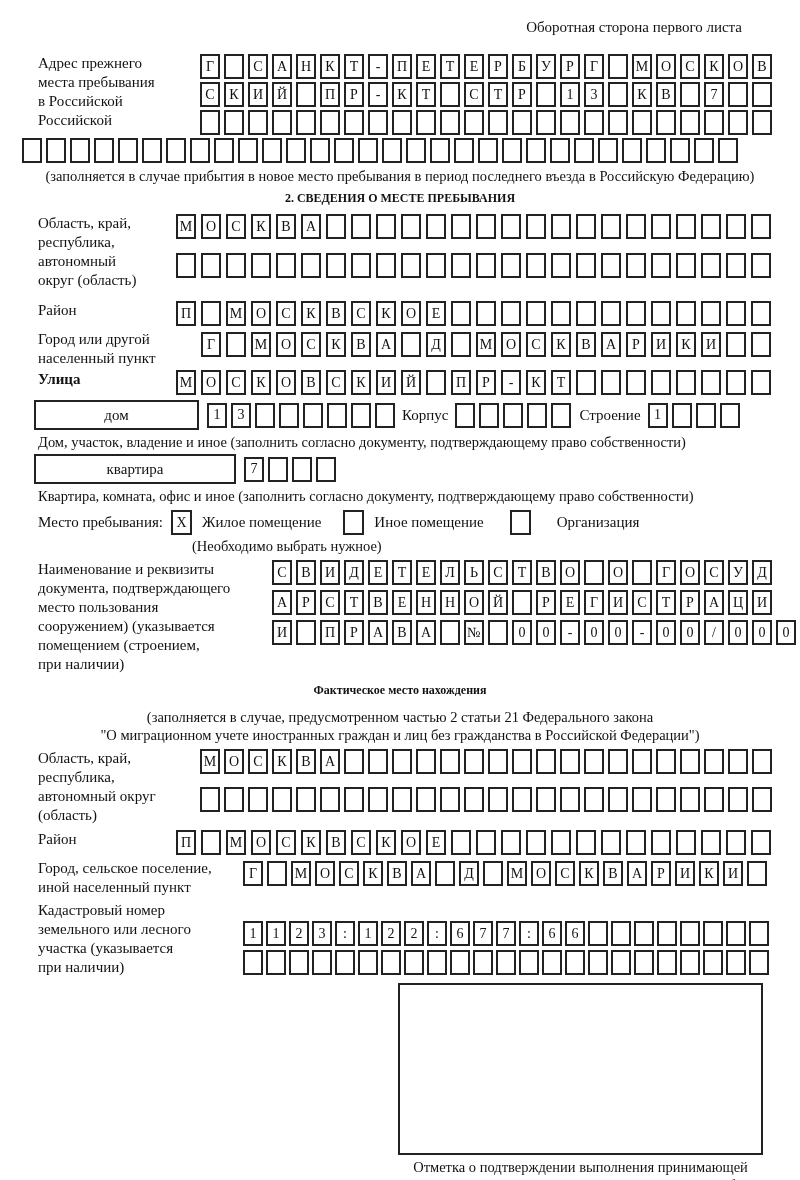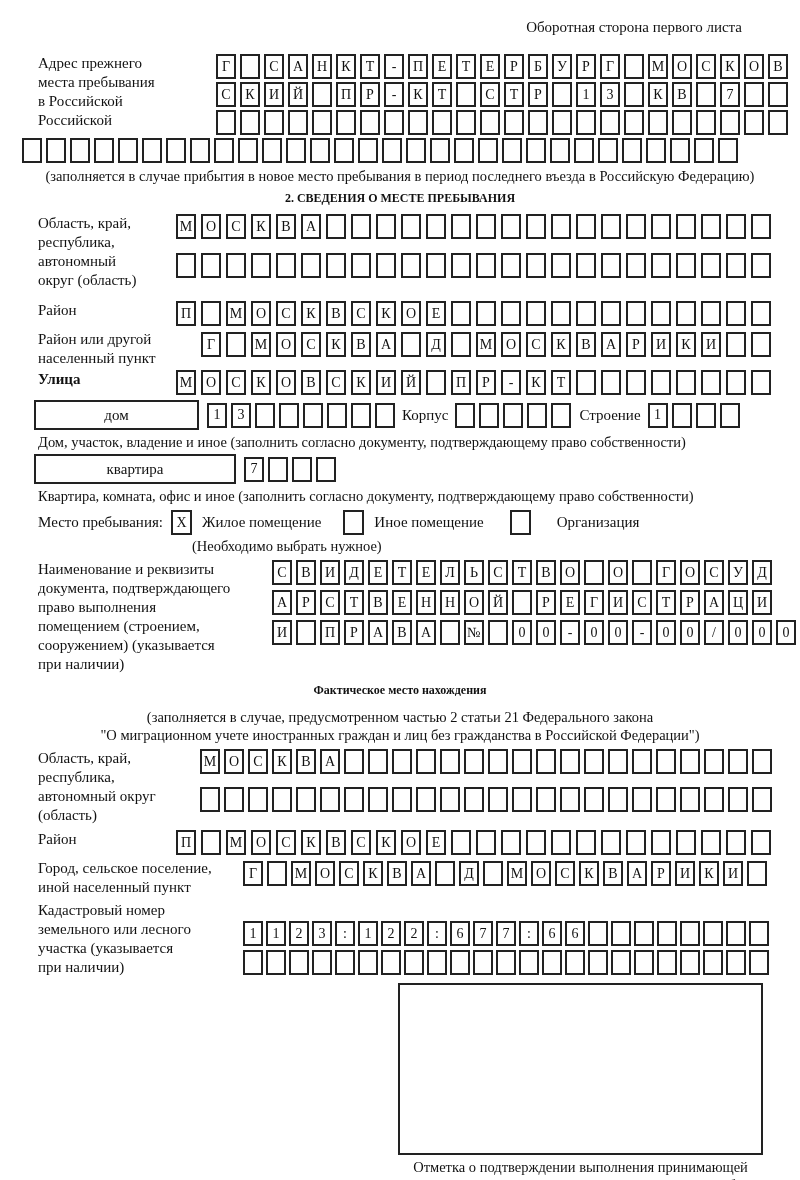--- a/index.html
+++ b/index.html
@@ -32,21 +32,21 @@
   .stampbox{width:365px;height:172px;border:2px solid #222;box-sizing:border-box;margin-left:378px;background:#fff;}
   .stampnote{width:385px;margin-left:368px;text-align:center;font-size:14.5px;line-height:17.5px;margin-top:4px;}
 </style>
 </head>
 <body>
 
 <div class="page">
 
   <div class="corner">Оборотная сторона первого листа</div>
 
-  <div class="flexrow" style="margin-top:18px;gap:16px;">
+  <div class="flexrow" style="margin-top:18px;">
     <div class="lbl w162" style="padding-left:18px;">
         <div>Адрес прежнего</div>
         <div>места пребывания</div>
         <div>в Российской</div>
         <div>Российской</div>
       </div>
     <div class="cellcol">
       <div class="cells g4">
           <span class="c">Г</span>
           <span class="c"></span>
@@ -251,21 +251,21 @@
         <span class="c"></span>
         <span class="c"></span>
         <span class="c"></span>
         <span class="c"></span>
         <span class="c"></span>
       </div>
   </div>
 
   <div class="flexrow" style="margin-top:4px;">
     <div class="lbl w138" style="padding-left:18px;">
-        <div>Район или другой</div>
+        <div>Город или другой</div>
         <div>населенный пункт</div>
       </div>
     <div class="cells g5" style="margin-left:25px;margin-top:2px;">
         <span class="c">Г</span>
         <span class="c"></span>
         <span class="c">М</span>
         <span class="c">О</span>
         <span class="c">С</span>
         <span class="c">К</span>
         <span class="c">В</span>
@@ -367,23 +367,23 @@
     <span class="lbl" style="margin-left:10px;">Иное помещение</span>
     <span class="chk" style="margin-left:26px;"></span>
     <span class="lbl" style="margin-left:26px;">Организация</span>
   </div>
   <div class="note" style="margin-top:2px;margin-left:172px;">(Необходимо выбрать нужное)</div>
 
   <div class="flexrow" style="margin-top:5px;">
     <div class="lbl w234" style="padding-left:18px;">
         <div>Наименование и реквизиты</div>
         <div>документа, подтверждающего</div>
-        <div>право выполнения</div>
+        <div>место пользования</div>
+        <div>сооружением) (указывается</div>
         <div>помещением (строением,</div>
-        <div>сооружением) (указывается</div>
         <div>при наличии)</div>
       </div>
     <div class="cellcol" style="gap:5px;">
       <div class="cells g4">
           <span class="c">С</span>
           <span class="c">В</span>
           <span class="c">И</span>
           <span class="c">Д</span>
           <span class="c">Е</span>
           <span class="c">Т</span>

